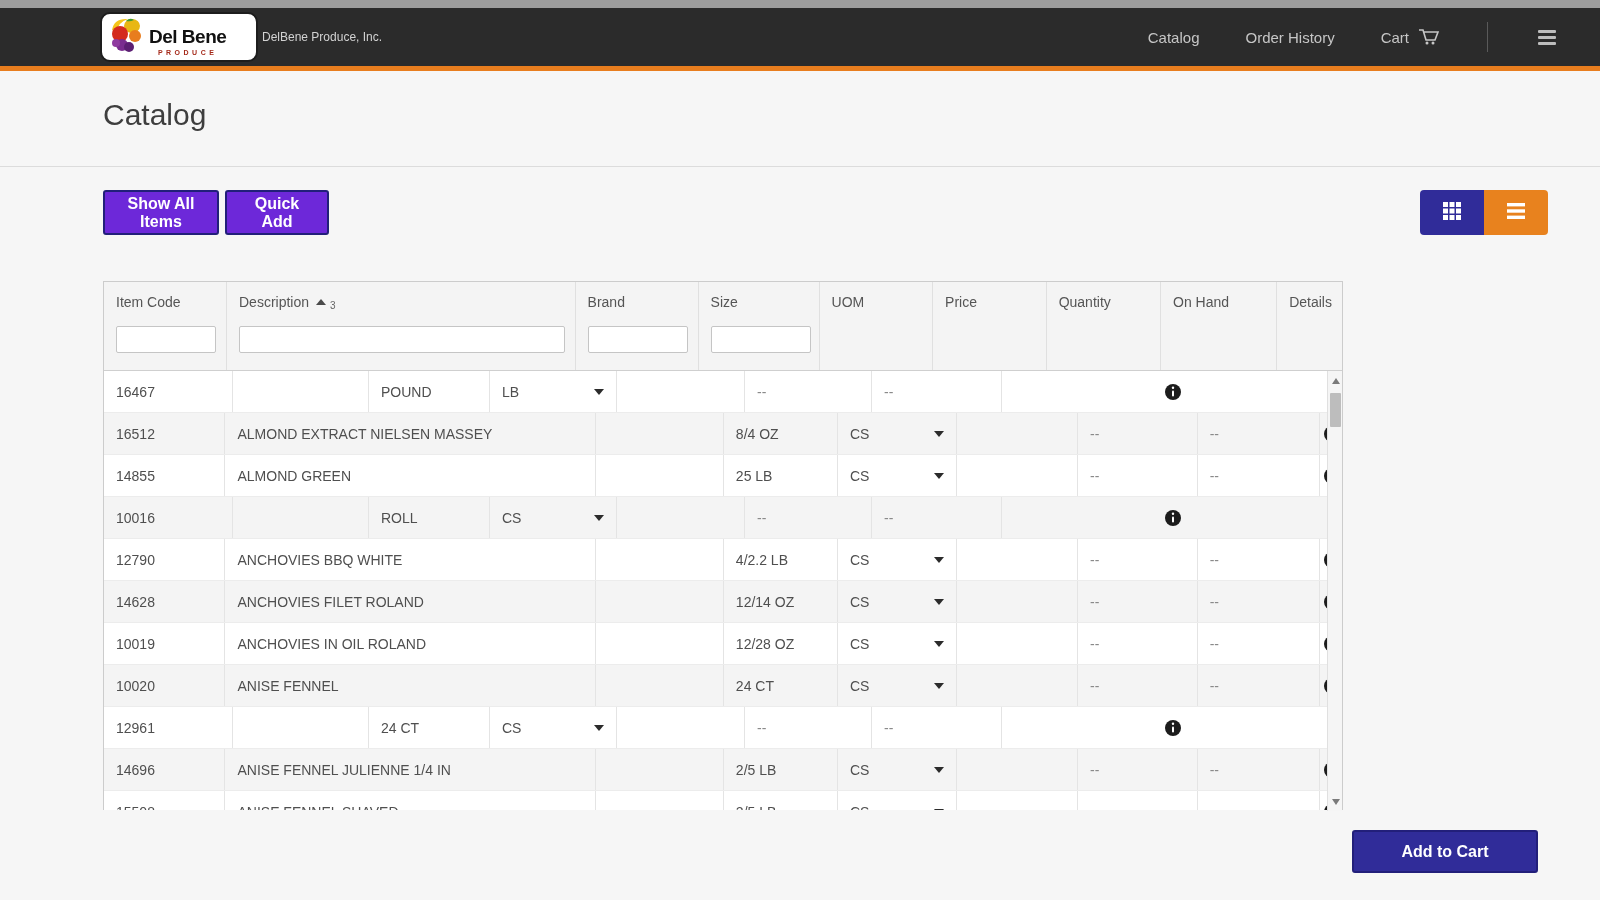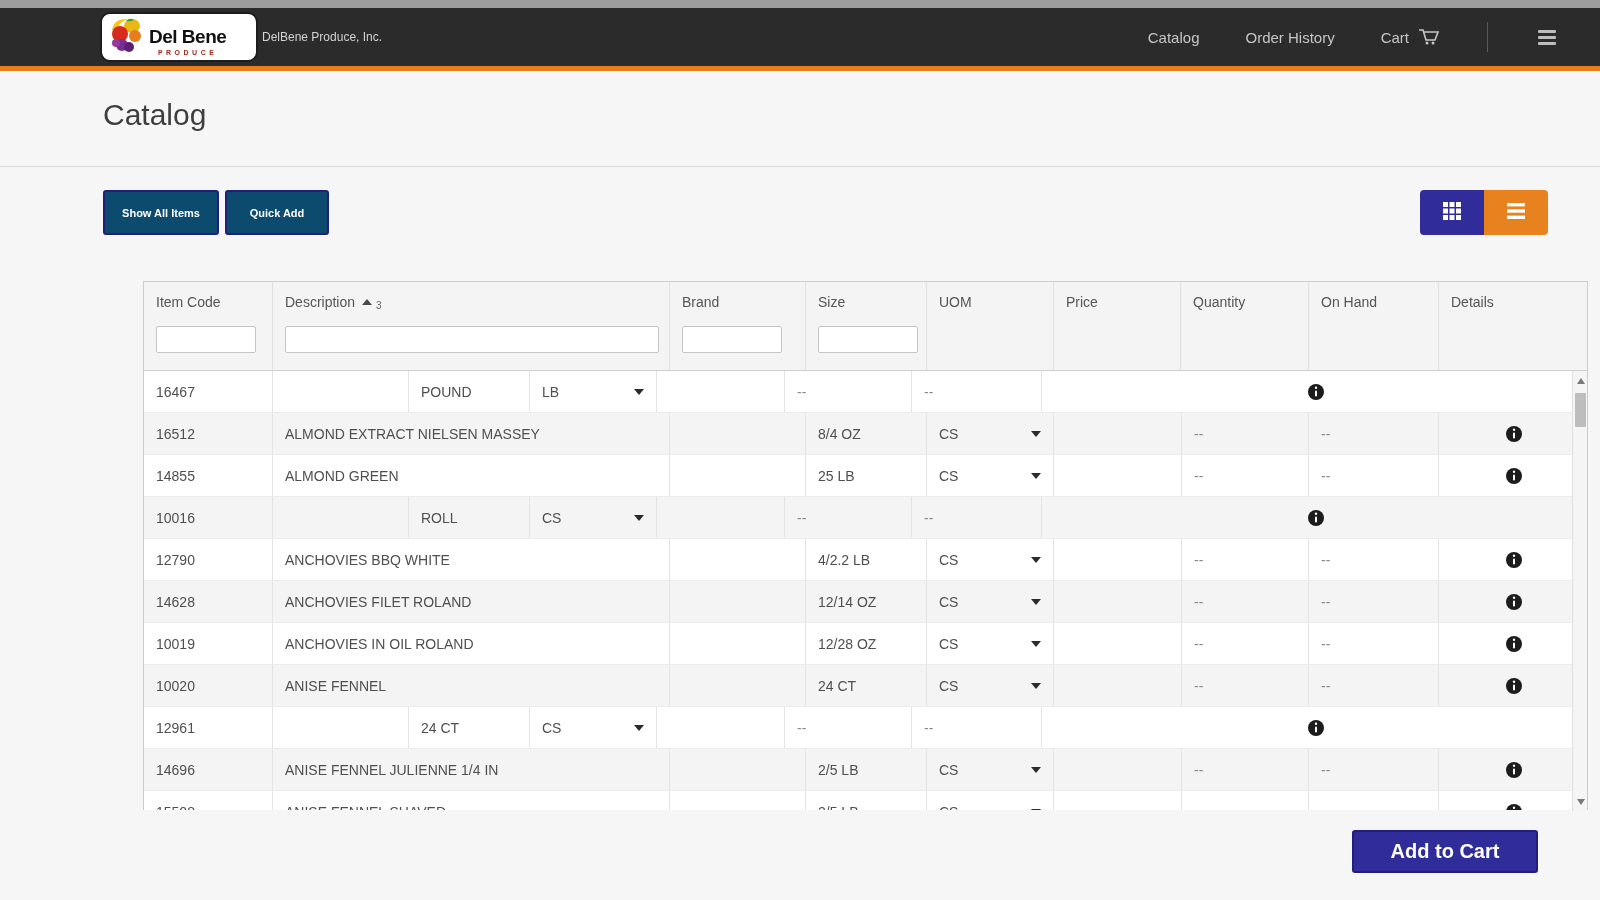--- a/index.html
+++ b/index.html
@@ -31,35 +31,35 @@
   }
   .nav-link{font-size:15px;color:#c6c6c6;cursor:pointer;display:flex;align-items:center;gap:8px;}
   .nav-divider{width:1px;height:30px;background:#5a5a5a;}
   .hamburger{display:flex;flex-direction:column;gap:3px;cursor:pointer;padding:4px;}
   .hamburger span{display:block;width:18px;height:3px;background:#bdbdbd;border-radius:1px;}
   
   .page-title{position:absolute;left:103px;top:98px;font-size:30px;font-weight:400;color:#3e3e3e;}
   .title-divider{position:absolute;left:0;top:166px;width:1600px;height:1px;background:#dcdcdc;}
   
   .btn-indigo{
-    position:absolute;top:190px;height:45px;background:#0c4a6e;border:2px solid #221f7a;
-    color:#fff;font-weight:bold;font-size:11px;border-radius:3px;cursor:pointer;
+    position:absolute;top:190px;height:45px;background:#6d28d9;border:2px solid #221f7a;
+    color:#fff;font-weight:bold;font-size:16px;border-radius:3px;cursor:pointer;
     display:flex;align-items:center;justify-content:center;padding:0 12px;box-sizing:border-box;
     font-family:"Liberation Sans", sans-serif;
   }
   .btn-show-all{left:103px;width:116px;}
   .btn-quick-add{left:225px;width:104px;}
   .view-toggles{position:absolute;right:52px;top:190px;height:45px;display:flex;border-radius:4px;overflow:hidden;}
   .toggle{width:64px;height:45px;display:flex;align-items:center;justify-content:center;cursor:pointer;}
   .toggle-grid{background:#302c99;}
   .toggle-list{background:#e8821e;}
   
   .table-wrap{
-    position:absolute;left:103px;top:281px;width:1445px;height:529px;
-    background:#c4b5fd;border:1px solid #cccccc;border-bottom:none;box-sizing:border-box;margin-left:40px;
+    position:absolute;left:103px;top:281px;width:1240px;height:529px;
+    background:#c4b5fd;border:1px solid #cccccc;border-bottom:none;box-sizing:border-box;
   }
   .thead{
     display:flex;height:89px;background:#f4f4f4;border-bottom:1px solid #cfcfcf;box-sizing:border-box;
   }
   .hcell{
     box-sizing:border-box;padding:12px 10px 0 12px;border-right:1px solid #e0e0e0;
     font-size:14px;color:#555;position:relative;
   }
   .hcell:last-child{border-right:none;}
   .hlabel{display:flex;align-items:center;gap:7px;white-space:nowrap;}
@@ -101,21 +101,21 @@
   .vs-arrow{position:absolute;left:0;width:15px;height:15px;display:flex;align-items:center;justify-content:center;cursor:pointer;}
   .vs-up{top:2px;}
   .vs-down{bottom:2px;}
   .tri-up{width:0;height:0;border-left:4px solid transparent;border-right:4px solid transparent;border-bottom:6px solid #7a7a7a;}
   .tri-down{width:0;height:0;border-left:4px solid transparent;border-right:4px solid transparent;border-top:6px solid #7a7a7a;}
   .vs-thumb{position:absolute;left:2px;top:22px;width:11px;height:34px;background:#bdbdbd;border-radius:1px;cursor:pointer;}
   
   .btn-add-cart{
     position:absolute;left:1352px;top:830px;width:186px;height:43px;
     background:#302c99;border:2px solid #221f7a;border-radius:3px;color:#fff;
-    font-weight:bold;font-size:20px;cursor:pointer;display:flex;align-items:center;justify-content:center;
+    font-weight:bold;font-size:16px;cursor:pointer;display:flex;align-items:center;justify-content:center;
     font-family:"Liberation Sans", sans-serif;
   }
 </style>
 </head>
 <body>
 
 <div class="top-strip"></div>
 
 <div class="navbar">
   <div class="logo-box">

